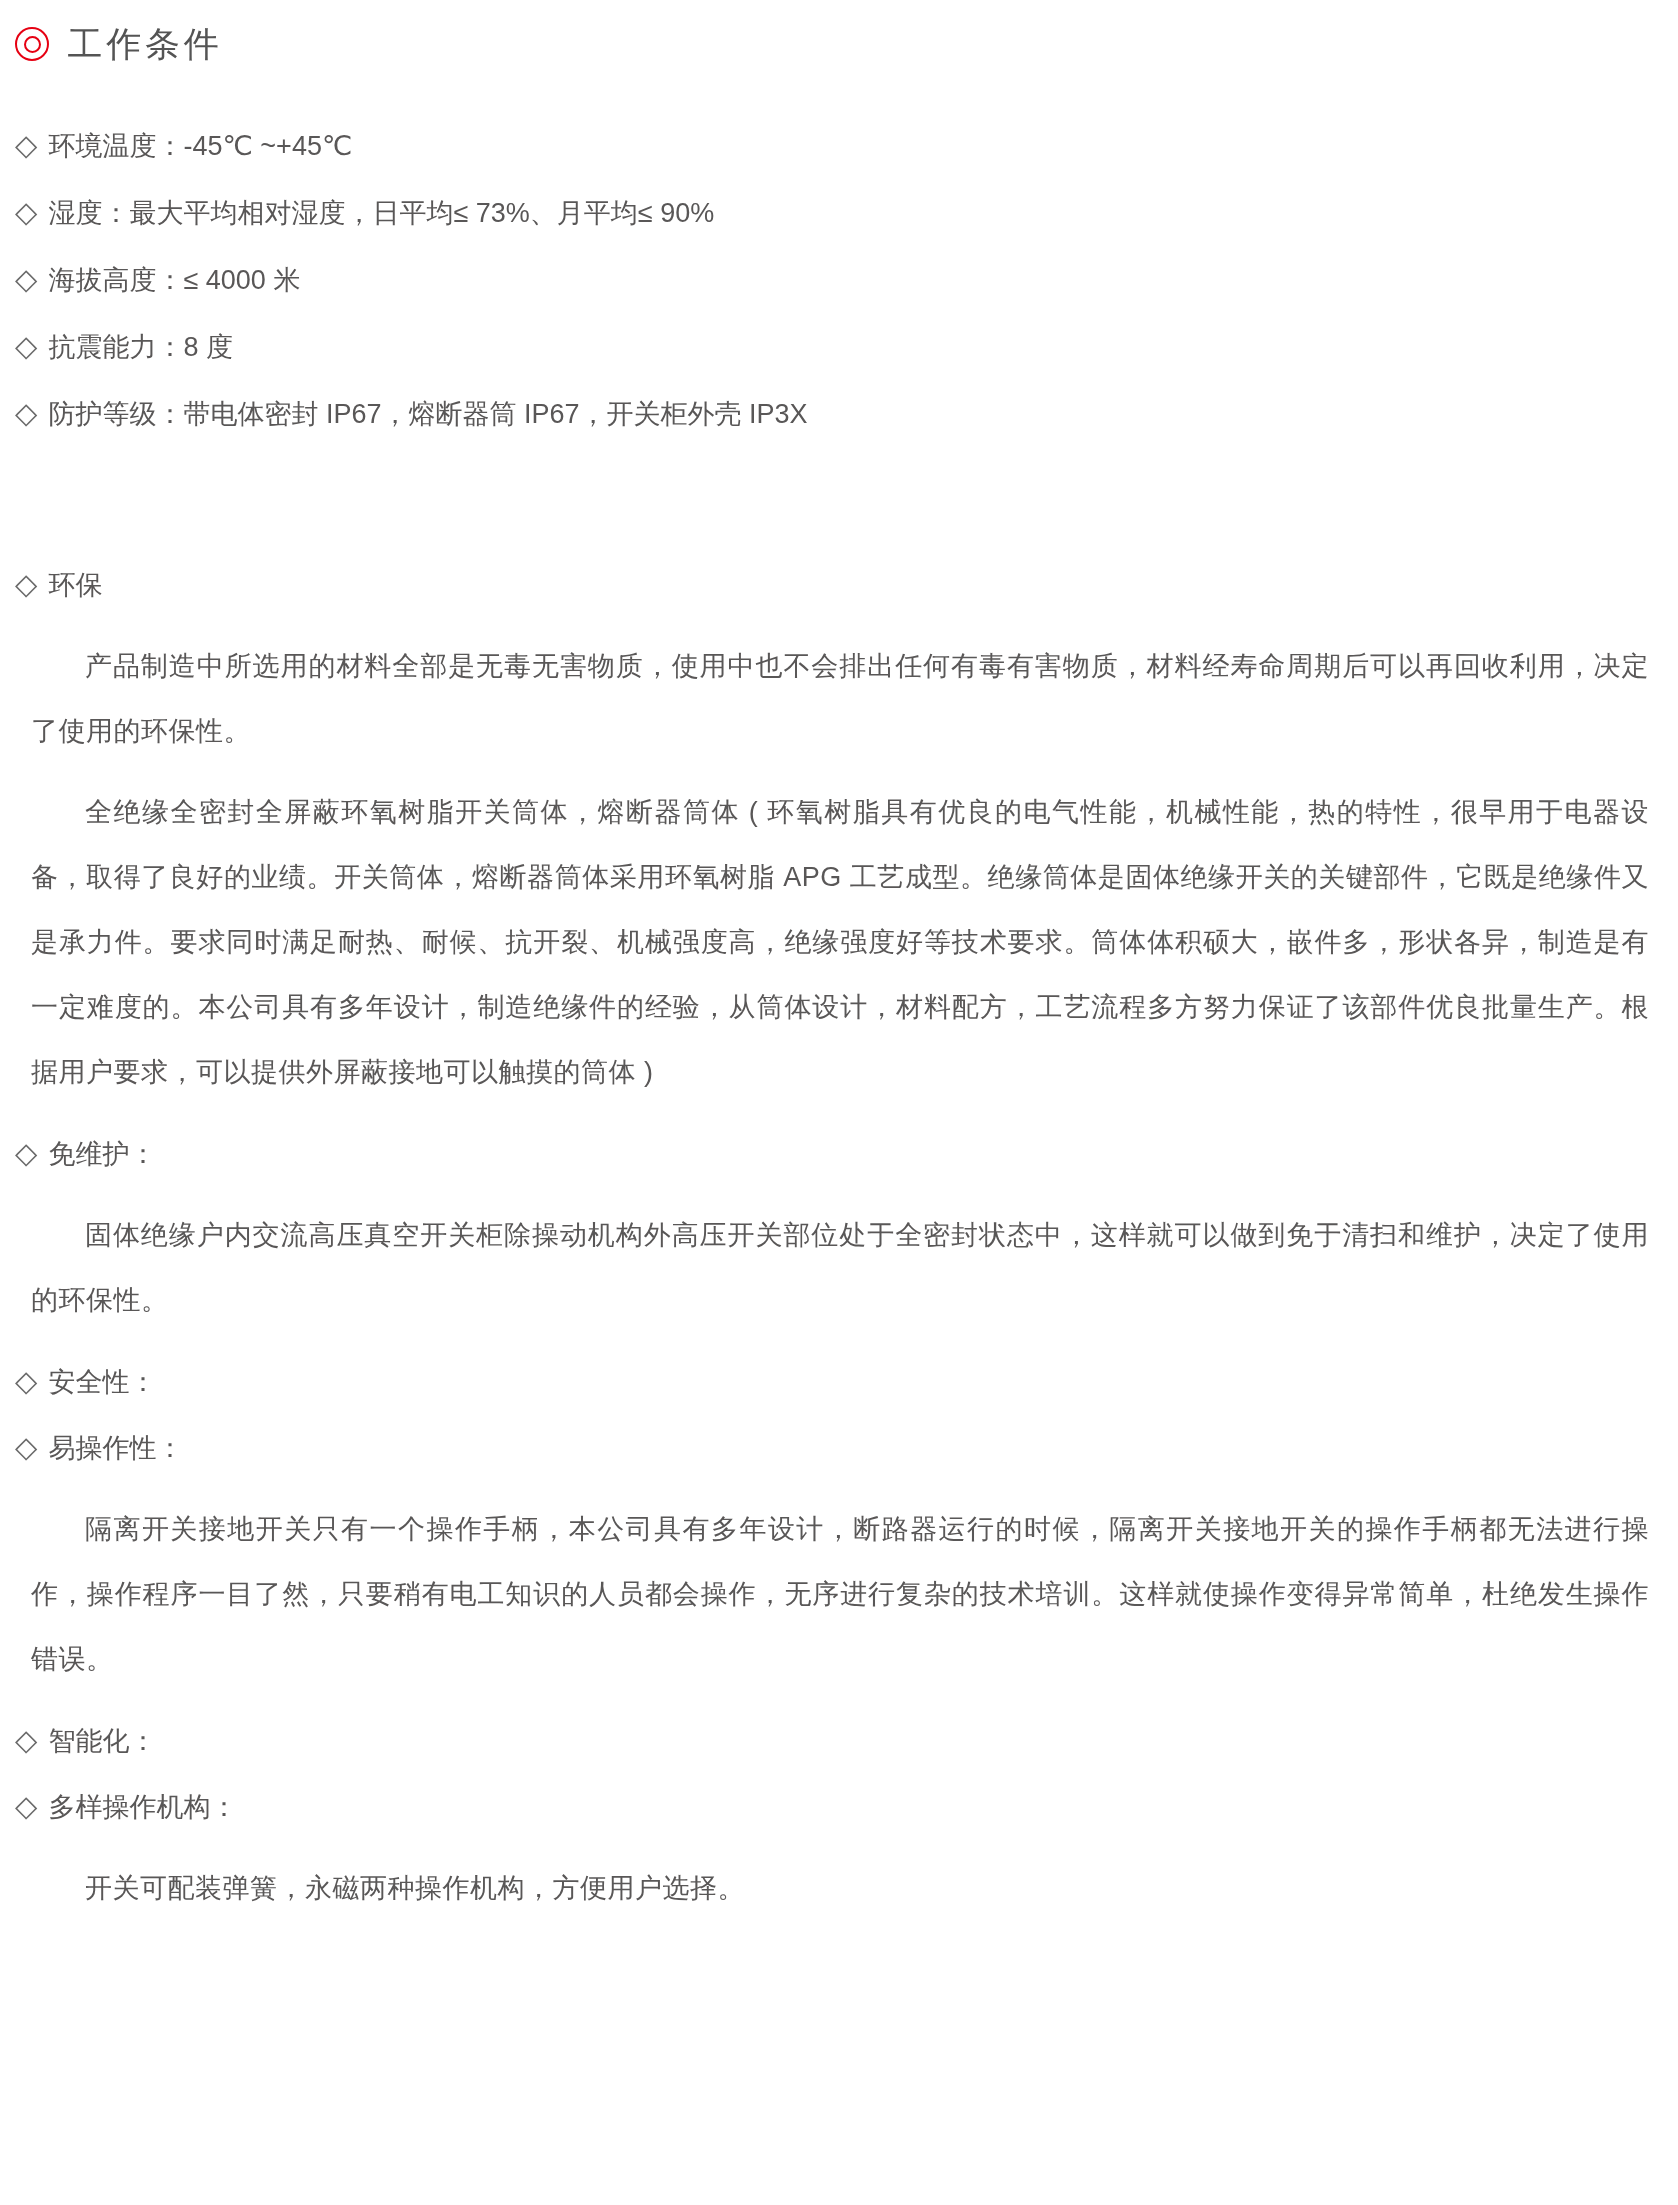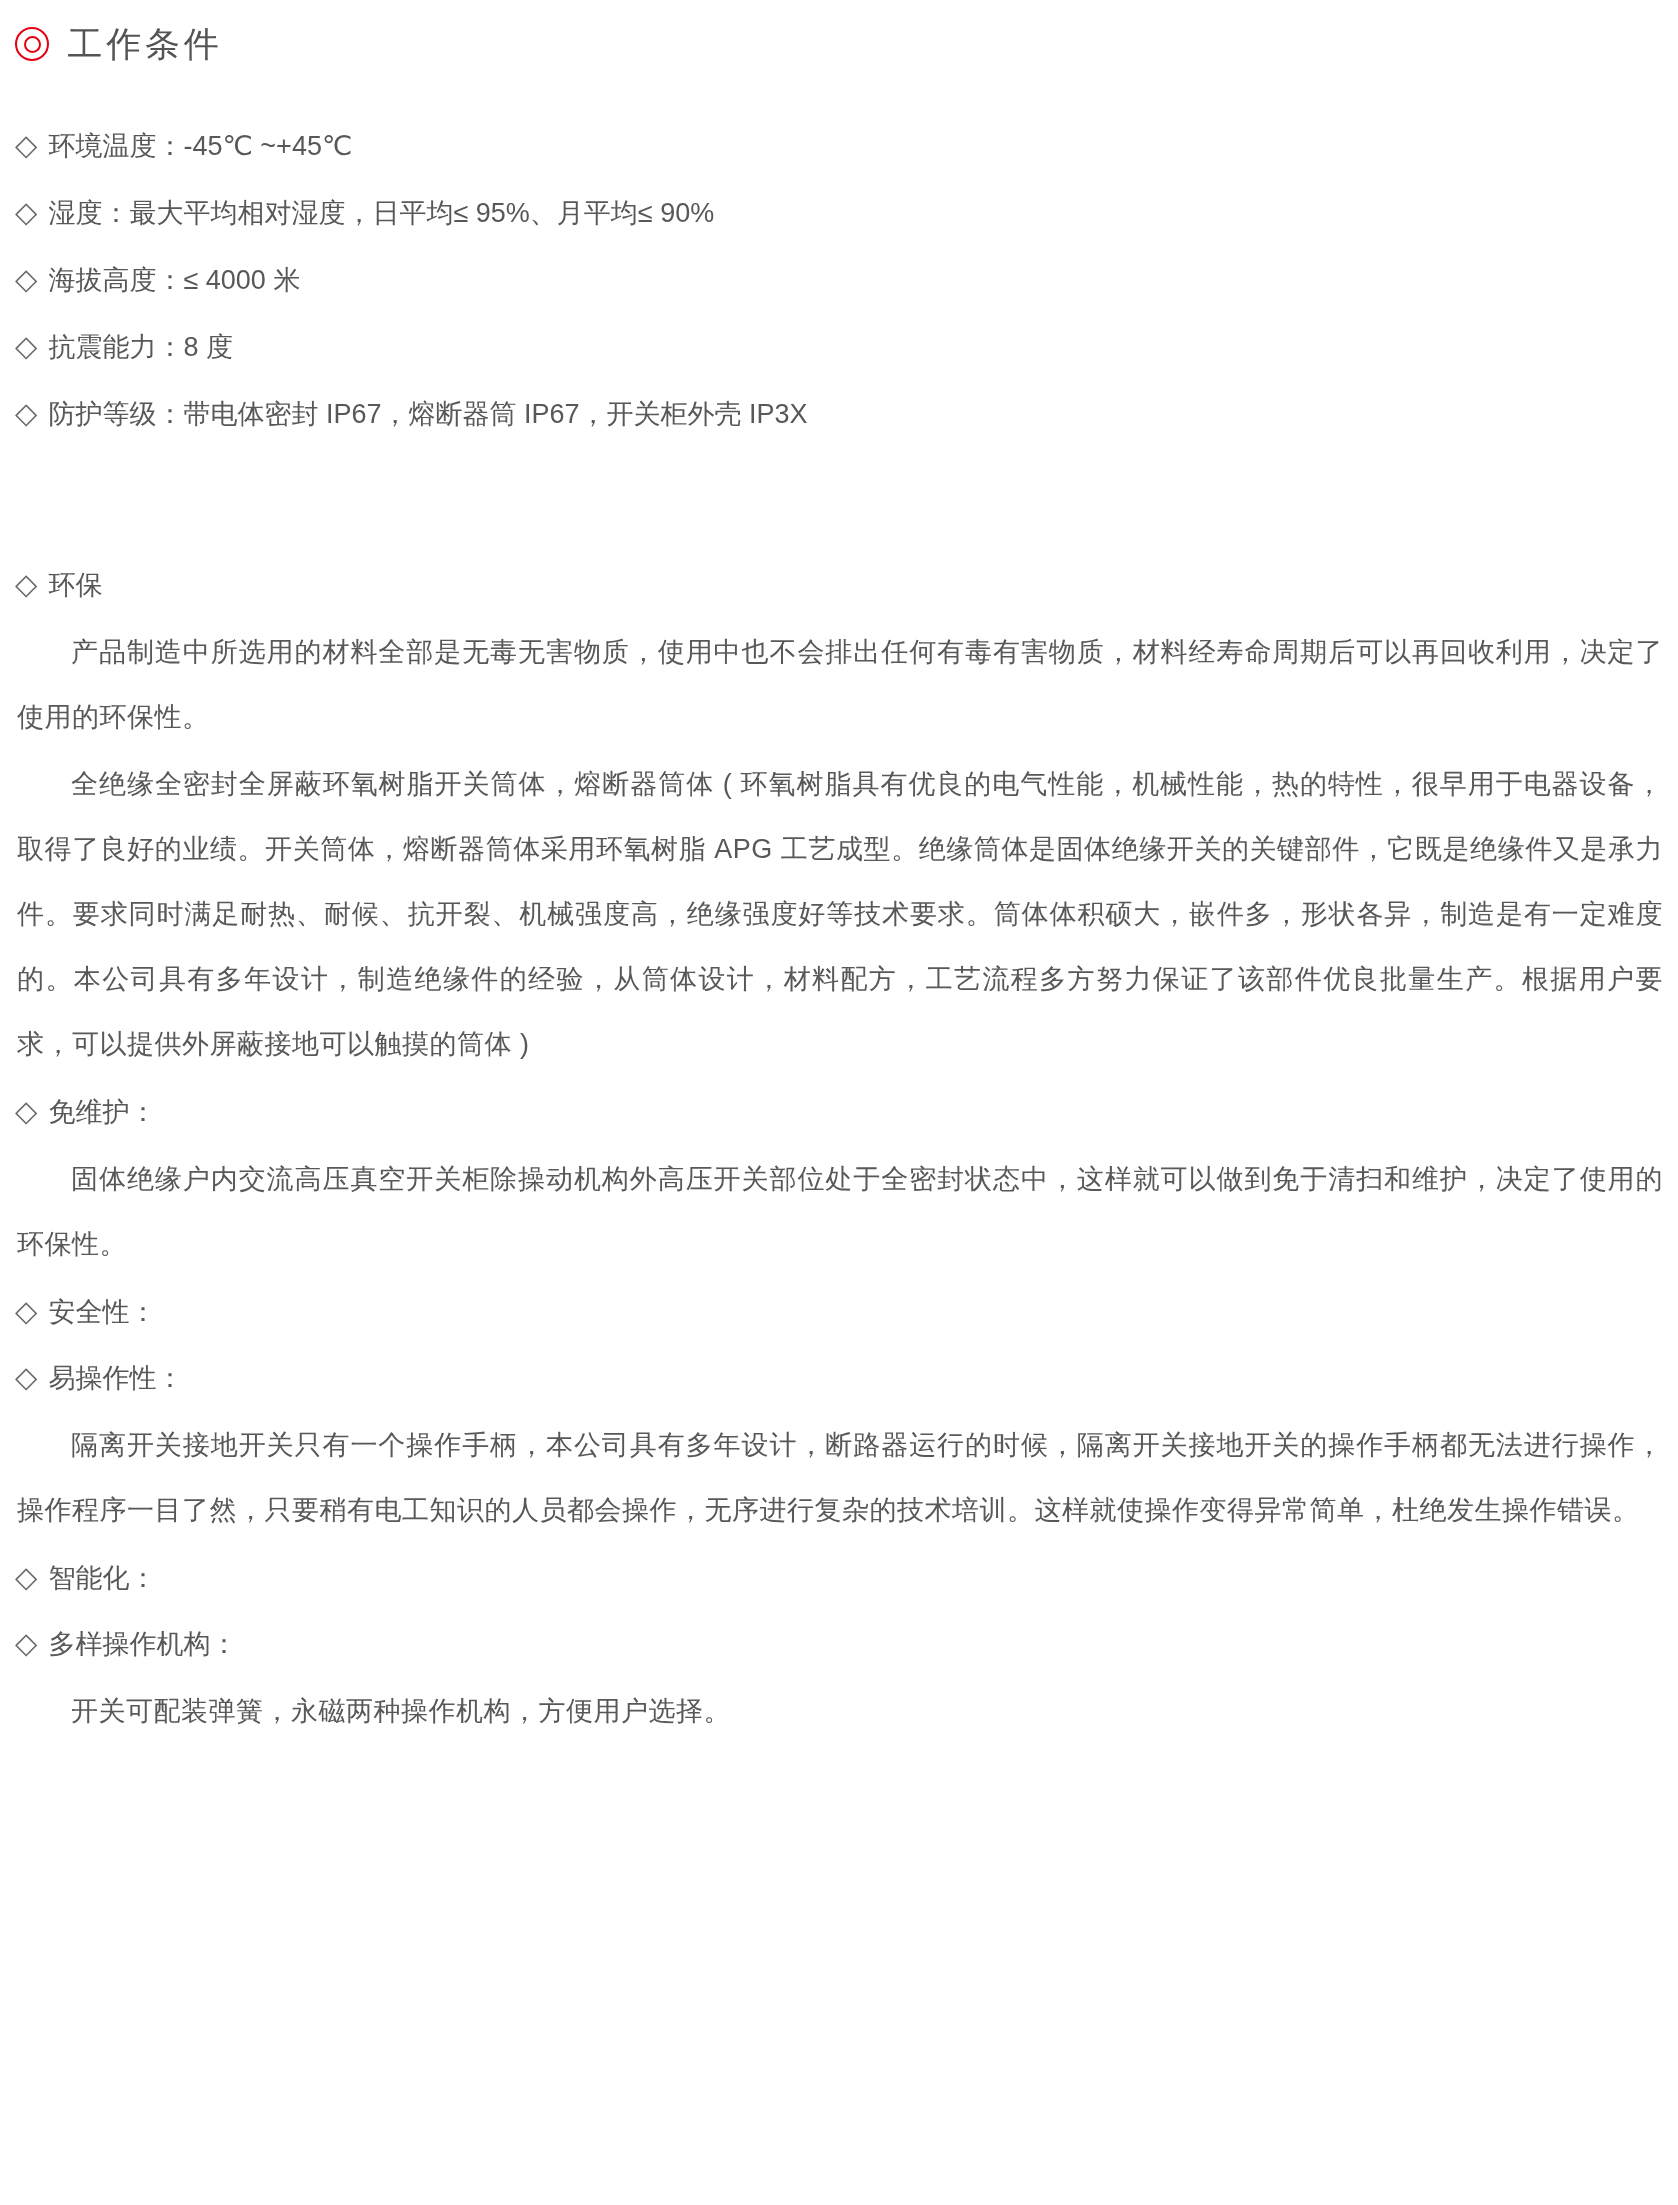--- a/index.html
+++ b/index.html
@@ -75,21 +75,21 @@
   .features-body {
     margin-top: 30px;
   }
   .feature-heading {
     display: flex;
     align-items: baseline;
     line-height: 65px;
     font-size: 27px;
   }
   .para {
-    margin: 2px;
+    margin: 16px;
     font-size: 27px;
     line-height: 65px;
     text-align: justify;
     text-indent: 2em;
     color: #595757;
     letter-spacing: 0.5px;
   }
 </style>
 </head>
 <body>
@@ -102,21 +102,21 @@
       <span class="title">工作条件</span>
     </div>
 
     <div class="cond-list">
       <div class="cond-item">
         <span class="diamond">◇</span>
         <span class="cond-text">环境温度：-45℃ ~+45℃</span>
       </div>
       <div class="cond-item">
         <span class="diamond">◇</span>
-        <span class="cond-text">湿度：最大平均相对湿度，日平均≤ 95%、月平均≤ 90%</span>
+        <span class="cond-text">湿度：最大平均相对湿度，日平均≤ 73%、月平均≤ 90%</span>
       </div>
       <div class="cond-item">
         <span class="diamond">◇</span>
         <span class="cond-text">海拔高度：≤ 4000 米</span>
       </div>
       <div class="cond-item">
         <span class="diamond">◇</span>
         <span class="cond-text">抗震能力：8 度</span>
       </div>
       <div class="cond-item">

